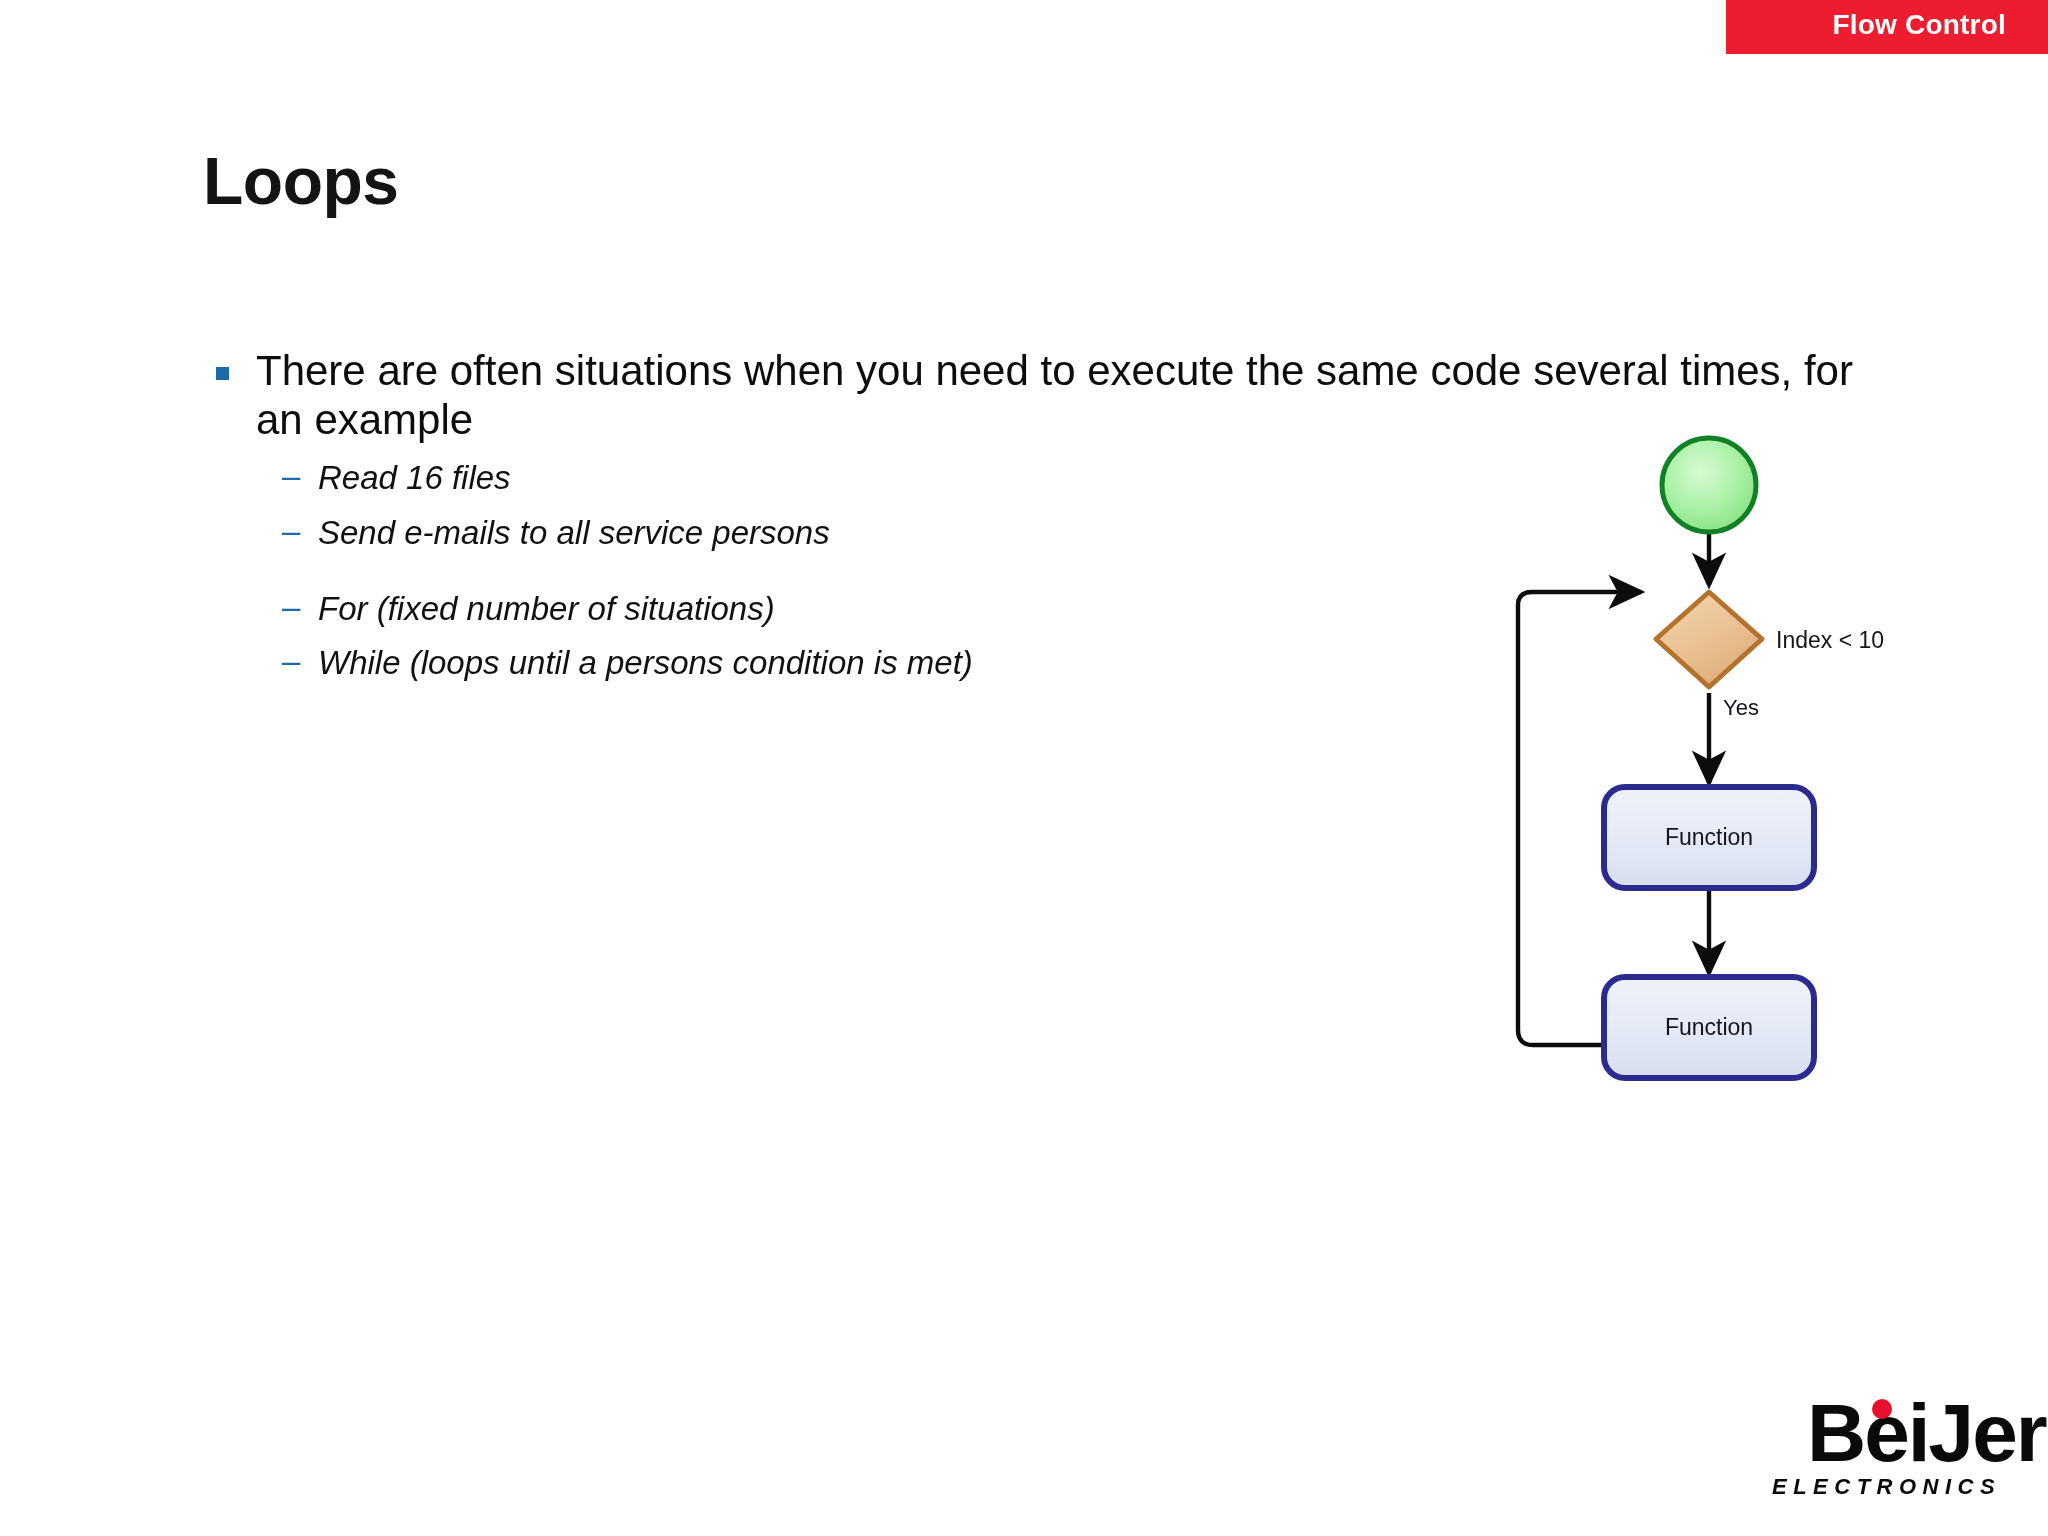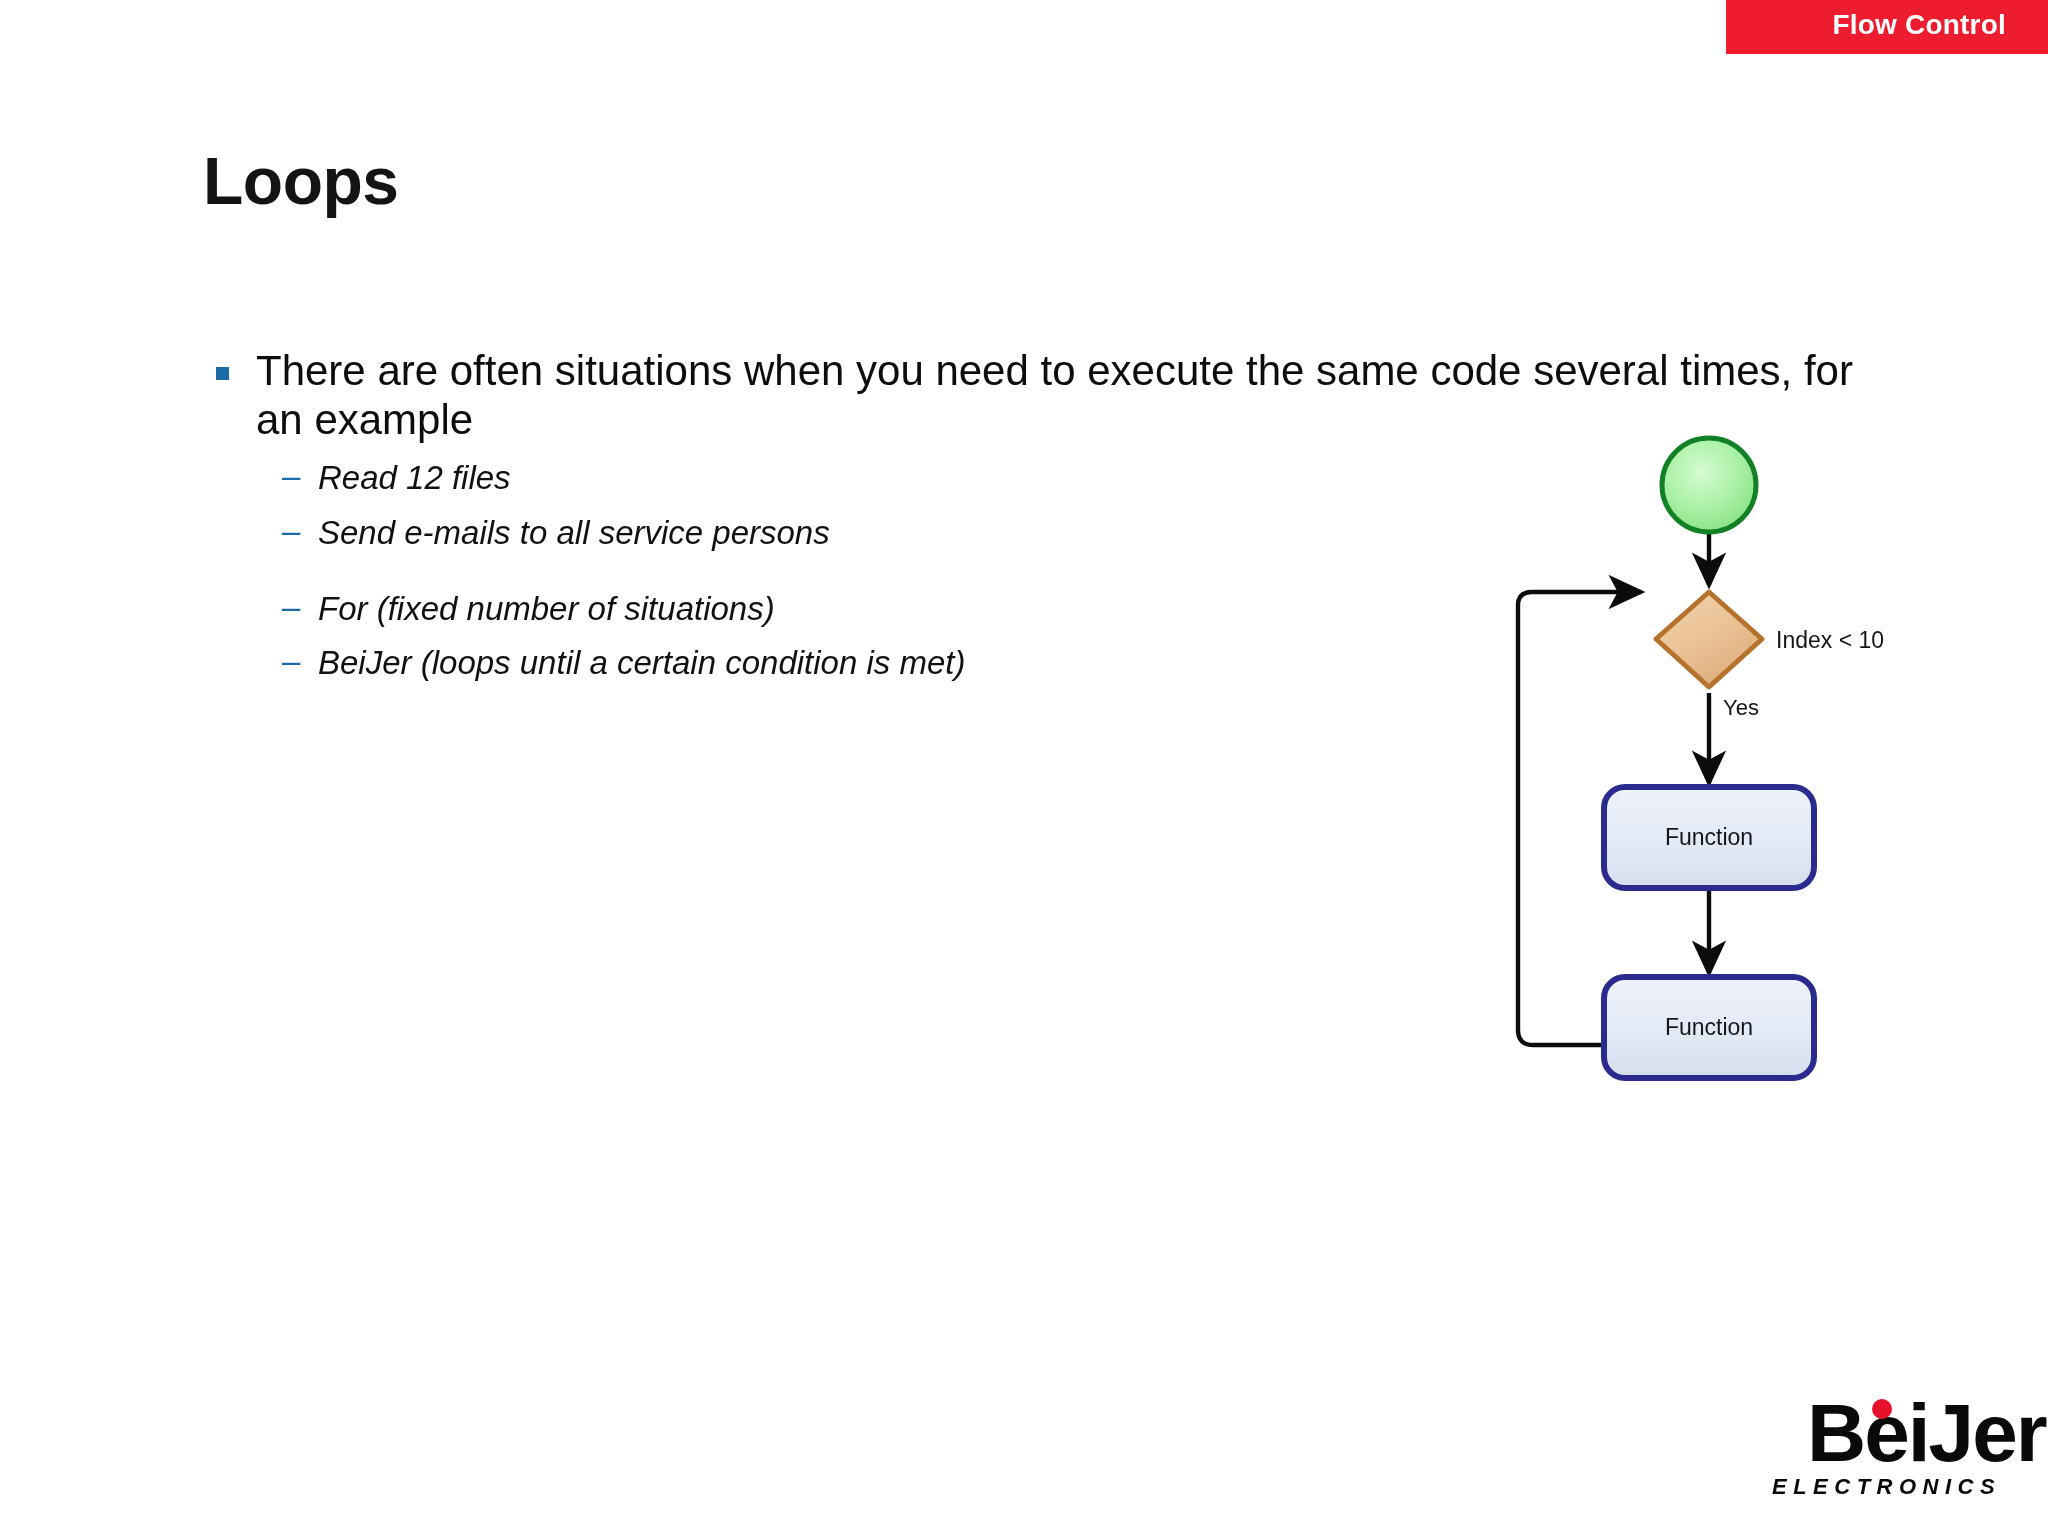--- a/index.html
+++ b/index.html
@@ -167,39 +167,39 @@
 
   <div id="bullet-list">
 
     <div class="bullet-l1">
       <span class="marker"></span>
       <span>There are often situations when you need to execute the same code several times, for an example</span>
     </div>
 
     <div class="bullet-l2">
       <span class="marker-dash">–</span>
-      <span>Read 12 files</span>
+      <span>Read 16 files</span>
     </div>
 
     <div class="bullet-l2">
       <span class="marker-dash">–</span>
       <span>Send e-mails to all service persons</span>
     </div>
 
     <div class="group-gap"></div>
 
 
     <div class="bullet-l2">
       <span class="marker-dash">–</span>
       <span>For (fixed number of situations)</span>
     </div>
 
     <div class="bullet-l2">
       <span class="marker-dash">–</span>
-      <span>BeiJer (loops until a certain condition is met)</span>
+      <span>While (loops until a persons condition is met)</span>
     </div>
 
   </div>
 
   <div id="flowchart">
     <svg width="500" height="700" viewBox="0 0 500 700">
       <defs>
         <radialGradient id="gradStart" cx="42%" cy="36%" r="72%">
           <stop offset="0%" stop-color="#d6fbd2"></stop>
           <stop offset="55%" stop-color="#aaf0a6"></stop>

